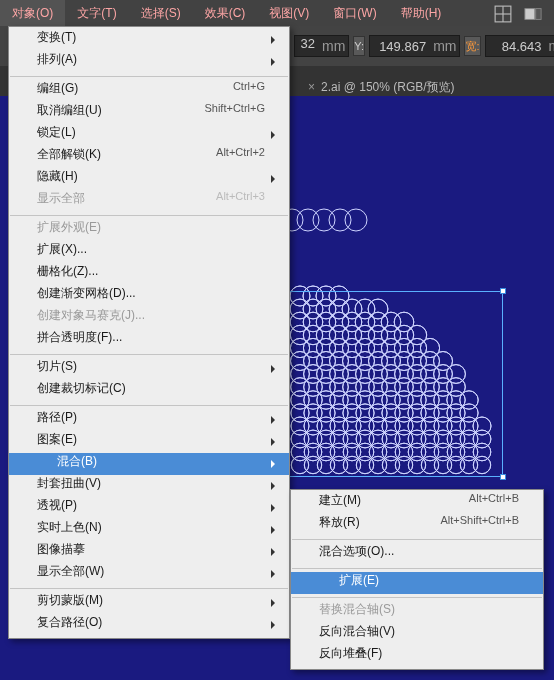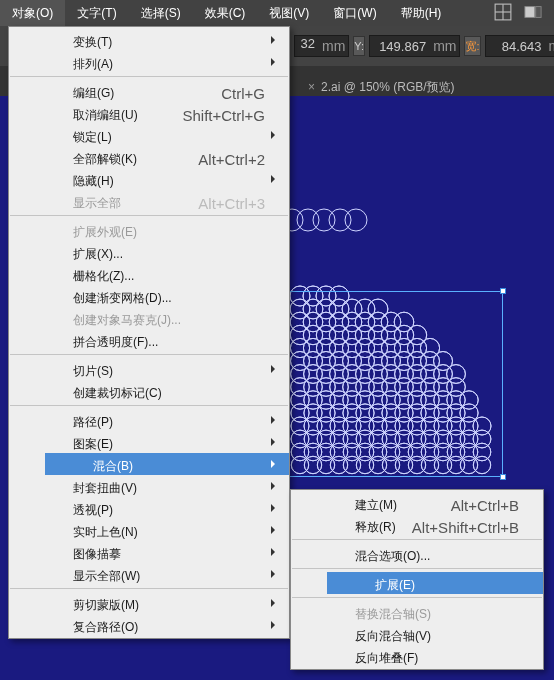--- a/index.html
+++ b/index.html
@@ -1,42 +1,42 @@
 <!DOCTYPE html>
 <html><head>
 <meta charset="utf-8">
 <style>
 * { margin: 0; padding: 0; box-sizing: border-box; font-family: "Microsoft YaHei", sans-serif; font-size: 12px; }
 body { width: 554px; height: 680px; background: #1a1a80; overflow: hidden; position: relative; }
-.menubar { height: 26px; background: #424242; display: flex; align-items: center; color: #ffffff; }
+.menubar { height: 26px; background: #424242; display: flex; align-items: flex-end; color: #fca5a5; }
 .menubar-item { padding: 0 12px; height: 26px; line-height: 26px; cursor: default; }
 .menubar-item.active { background: #535353; }
 .menubar-icons { margin-left: auto; display: flex; gap: 12px; padding-right: 12px; }
 .menubar-icons svg { width: 18px; height: 18px; }
 
 .controlbar { height: 40px; background: #434343; display: flex; align-items: center; gap: 4px; padding: 0 8px; color: #ccc; position: relative; }
 .ctrl-input-wrap { display: flex; align-items: center; background: #2a2a2a; border: 1px solid #1a1a1a; height: 22px; }
 .ctrl-label { background: #595959; color: #ccc; width: 20px; height: 20px; display: inline-flex; align-items: center; justify-content: center; border: 1px solid #333; font-size: 11px; }
 .ctrl-label.orange { color: #ff9a3a; }
 .ctrl-input { background: transparent; border: none; color: #ccc; width: 60px; padding: 0 4px; height: 20px; font-size: 13px; text-align: right; }
 .ctrl-unit { color: #999; padding: 0 3px; font-size: 14px; }
 
 .tabbar { height: 30px; background: #333; display: flex; align-items: center; padding-left: 300px; }
 .tab { color: #bbb; padding: 0 8px; display: flex; align-items: center; gap: 6px; margin-top: 12px; }
 .tab-close { color: #999; cursor: default; }
 .tab-close::before { content: "×"; }
 
 .canvas { position: absolute; top: 96px; left: 0; right: 0; bottom: 0; background: #1a1a80; overflow: hidden; }
 
 .dropdown { position: absolute; top: 26px; left: 8px; width: 282px; background: #eeeeee; border: 1px solid #888; box-shadow: 3px 3px 6px rgba(0,0,0,.4); z-index: 10; padding: 2px 0; }
-.menu-item { display: flex; align-items: flex-end; height: 22px; padding: 0 24px 0 28px; color: #1a1a1a; position: relative; cursor: default; margin-left: 36px; }
+.menu-item { display: flex; align-items: flex-start; height: 22px; padding: 0 24px 0 28px; color: #1a1a1a; position: relative; cursor: default; }
 .menu-item.disabled { color: #9a9a9a; }
 .menu-item.selected { background: #4a8cd6; color: #fff; padding-left: 48px; }
 .menu-item .label { flex: 1; }
-.menu-item .shortcut { color: #555; font-size: 15px; }
+.menu-item .shortcut { color: #555; font-size: 11px; }
 .menu-item.disabled .shortcut { color: #bbb; }
 .menu-item.has-sub::after { content: ""; position: absolute; right: 10px; top: 50%; margin-top: -4px; border: 4px solid transparent; border-left-color: #333; }
 .menu-item.selected.has-sub::after { border-left-color: #fff; }
 .sep { height: 1px; background: #c4c4c4; margin: 3px 1px; }
 
 .submenu { position: absolute; left: 290px; top: 489px; width: 254px; background: #eeeeee; border: 1px solid #888; box-shadow: 3px 3px 6px rgba(0,0,0,.4); z-index: 11; padding: 2px 0; }
 
 .sel-rect { position: absolute; border: 1px solid #5ab1ff; }
 .sel-handle { position: absolute; width: 6px; height: 6px; background: #fff; border: 1px solid #3a8de0; }
 .circles { position: absolute; }

